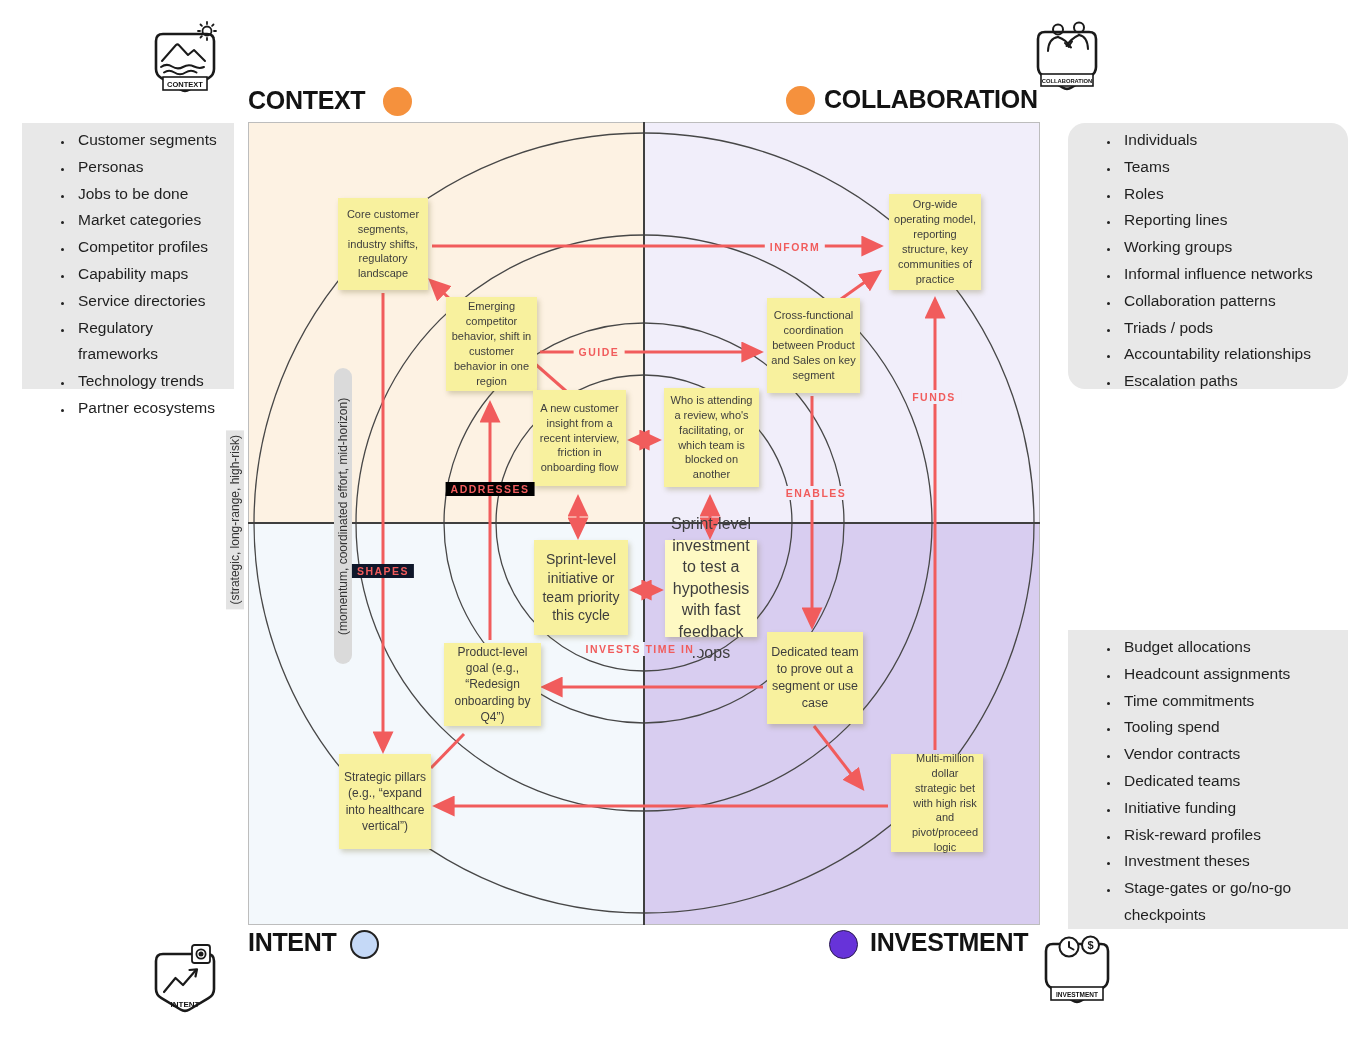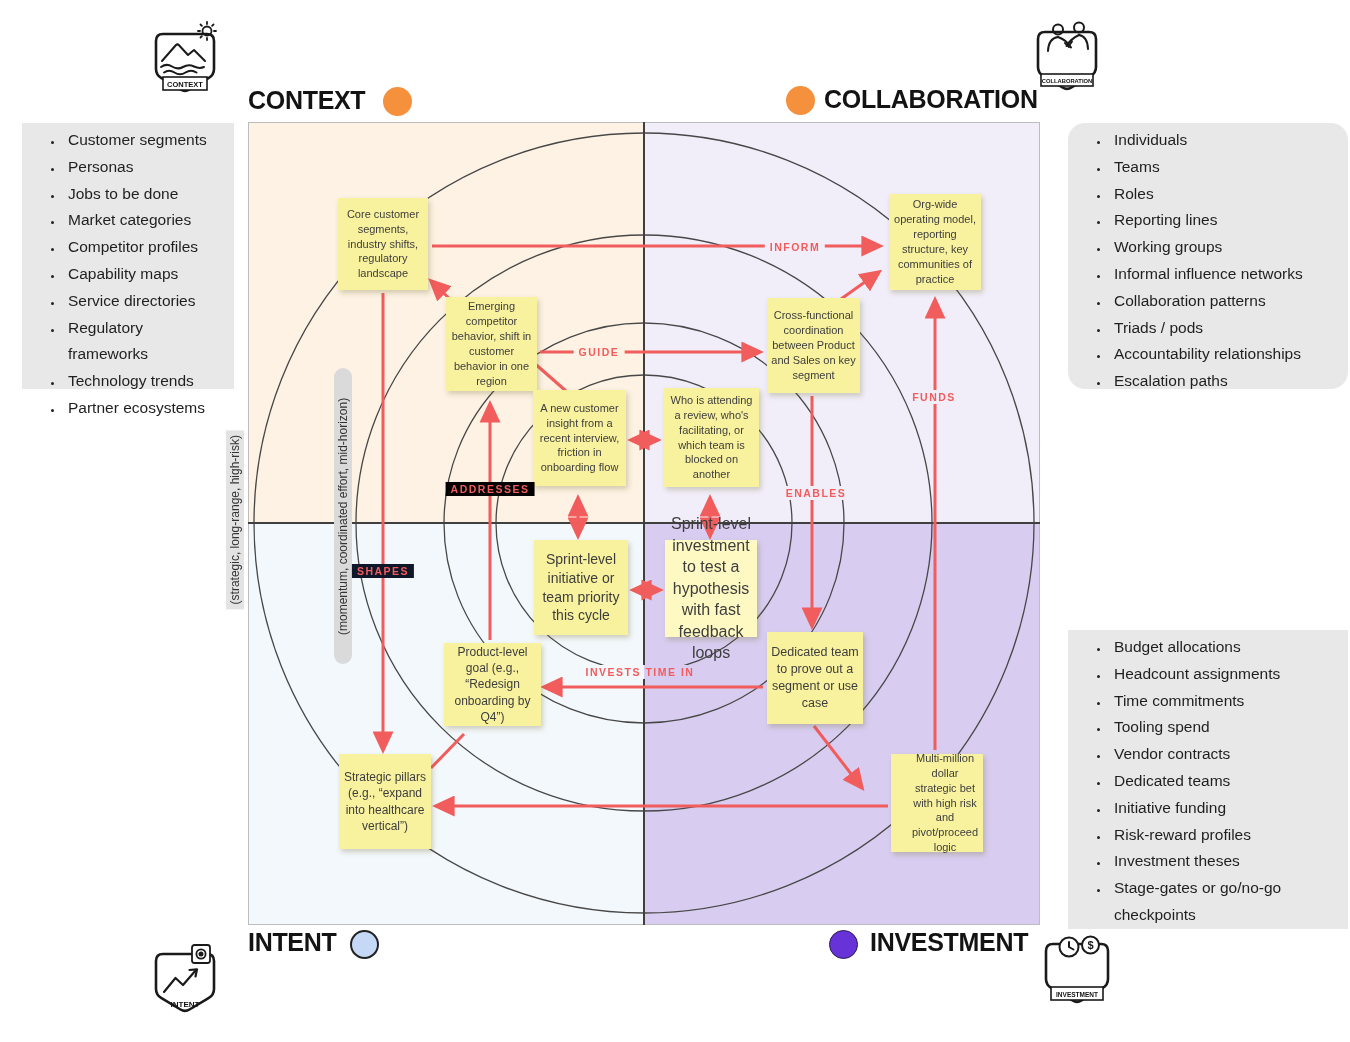--- a/index.html
+++ b/index.html
@@ -6,21 +6,21 @@
   #canvas{position:relative;width:1350px;height:1042px;background:#fff;overflow:hidden;
           font-family:"Liberation Sans",sans-serif;}
   .quad{position:absolute;}
   #quad-tl{left:248px;top:122px;width:396px;height:401px;background:#fdf2e3;}
   #quad-tr{left:644px;top:122px;width:396px;height:401px;background:#f1eefa;}
   #quad-bl{left:248px;top:523px;width:396px;height:402px;background:#f3f8fc;}
   #quad-br{left:644px;top:523px;width:396px;height:402px;background:#d8cdf0;}
   #frame{position:absolute;left:248px;top:122px;width:792px;height:803px;border:1px solid #bdbdbd;box-sizing:border-box;}
   #diagram-svg{position:absolute;left:0;top:0;}
   
-  .side-list{position:absolute;background:#e8e8e8;box-sizing:border-box;padding:4px 8px 4px 8px;}
+  .side-list{position:absolute;background:#e8e8e8;box-sizing:border-box;padding:4px 8px 4px 18px;}
   #panel-context{left:22px;top:123px;width:212px;height:266px;}
   #panel-collaboration{left:1068px;top:123px;width:280px;height:266px;border-radius:17px;}
   #panel-intent{left:22px;top:658px;width:212px;height:271px;}
   #panel-investment{left:1068px;top:630px;width:280px;height:299px;}
   .side-list ul{margin:0;padding:0 0 0 34px;list-style:disc;}
   .side-list li{font-size:15.5px;line-height:26.8px;color:#1f1f1f;padding-left:4px;}
   .side-list li::marker{font-size:11px;color:#222;}
   
   .qhead{position:absolute;font-weight:bold;font-size:25px;letter-spacing:-0.3px;color:#131313;white-space:nowrap;}
   .dot{position:absolute;width:29px;height:29px;border-radius:50%;}
@@ -160,21 +160,21 @@
       <div class="note" style="left: 891px; top: 754px; width: 92px; height: 98px; font-size: 11px; background: rgb(248, 241, 158); padding-left: 20px;">Multi-million dollar strategic bet with high risk and pivot/proceed logic</div>
     </div>
 
   <div id="labels-layer">
       <span class="alabel" style="left: 795px; top: 247px; background: rgb(241, 238, 250); color: rgb(241, 92, 92);">INFORM</span>
       <span class="alabel" style="left: 599px; top: 352px; background: rgb(253, 242, 227); color: rgb(241, 92, 92);">GUIDE</span>
       <span class="alabel" style="left: 490px; top: 489px; background: #000000; color: rgb(241, 92, 92);">ADDRESSES</span>
       <span class="alabel" style="left: 383px; top: 571px; background: #0f172a; color: rgb(241, 92, 92);">SHAPES</span>
       <span class="alabel" style="left: 816px; top: 493px; background: rgb(241, 238, 250); color: rgb(241, 92, 92);">ENABLES</span>
       <span class="alabel" style="left: 934px; top: 397px; background: rgb(241, 238, 250); color: rgb(241, 92, 92);">FUNDS</span>
-      <span class="alabel" style="left: 640px; top: 672px; background: linear-gradient(90deg, rgb(243, 248, 252) 0px, rgb(243, 248, 252) 53%, rgb(216, 205, 240) 53%, rgb(216, 205, 240) 100%); color: rgb(241, 92, 92); text-align: center;">INVESTS TIME IN</span>
+      <span class="alabel" style="left: 640px; top: 649px; background: linear-gradient(90deg, rgb(243, 248, 252) 0px, rgb(243, 248, 252) 53%, rgb(216, 205, 240) 53%, rgb(216, 205, 240) 100%); color: rgb(241, 92, 92); text-align: center;">INVESTS TIME IN</span>
     </div>
 
   <svg class="badge" style="left:150px;top:24px;" width="80" height="84" overflow="visible">
     <path d="M13 10 H57 Q64 10 64 17 V45 Q64 51 58.5 54.2 L39.5 65.5 Q35 68.2 30.5 65.5 L11.5 54.2 Q6 51 6 45 V17 Q6 10 13 10 Z" fill="#fff" stroke="#1a1a1a" stroke-width="2.6" stroke-linejoin="round"></path>
     <g stroke="#1a1a1a" stroke-width="1.8" fill="none" stroke-linecap="round">
       <circle cx="57" cy="7" r="4.5"></circle>
       <path d="M57 -2 V0 M57 14 V16 M48 7 H50 M64 7 H66 M50.5 0.5 l1.4 1.4 M62.1 12.1 l1.4 1.4 M63.5 0.5 l-1.4 1.4 M51.9 12.1 l-1.4 1.4"></path>
     </g>
     <g stroke="#1a1a1a" stroke-width="2" fill="none" stroke-linecap="round" stroke-linejoin="round">
       <path d="M12 37 L26 21 Q27.5 19.6 29 21.2 L38 31 L44 26 L55 37"></path>

